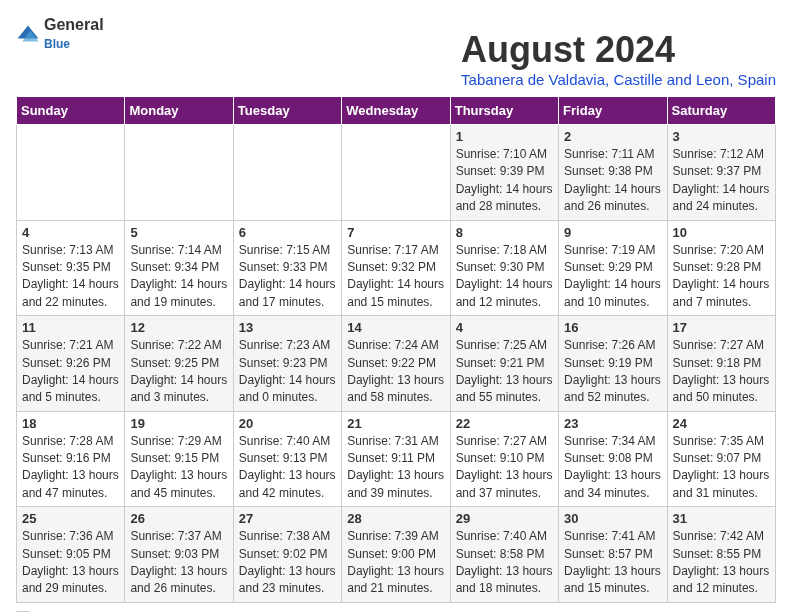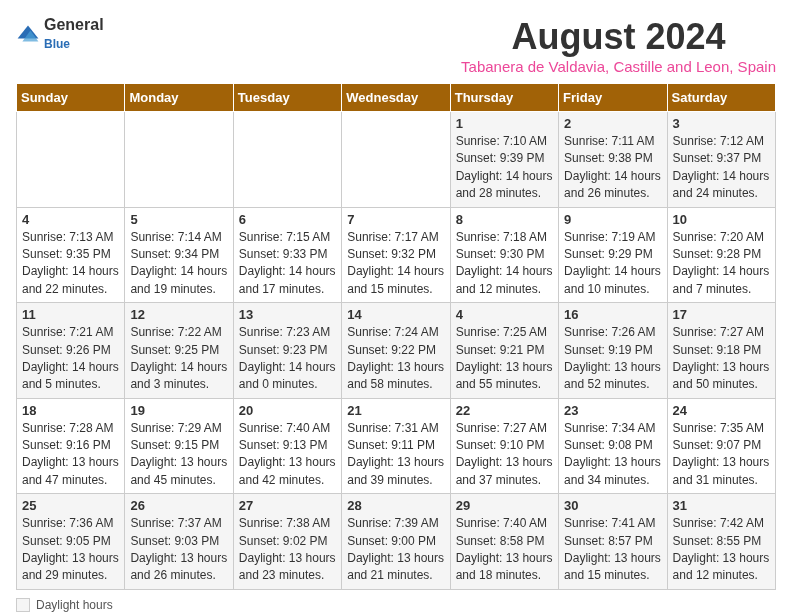--- a/index.html
+++ b/index.html
@@ -31,38 +31,39 @@
       font-size: 12px;
       font-weight: bold;
       color: #2a6db5;
       line-height: 1;
     }
     .logo-icon {
       width: 24px;
       height: 20px;
     }
     .title-area {
-      text-align: center;
+      text-align: left;
+      margin-top: 13px;
     }
     .main-title {
       font-size: 36px;
       font-weight: bold;
       color: #333;
     }
     .subtitle {
       font-size: 15px;
-      color: #ec4899;
+      color: #1d4ed8;
     }
     .calendar {
       width: 100%;
       border-collapse: collapse;
       font-size: 11px;
     }
     .calendar thead th {
-      background-color: #a16207;
+      background-color: #701a75;
       color: #fff;
       padding: 6px 4px;
       text-align: left;
       font-size: 13px;
       font-weight: bold;
       border: 1px solid #fff;
     }
     .calendar tbody td {
       vertical-align: top;
       padding: 4px 5px;

